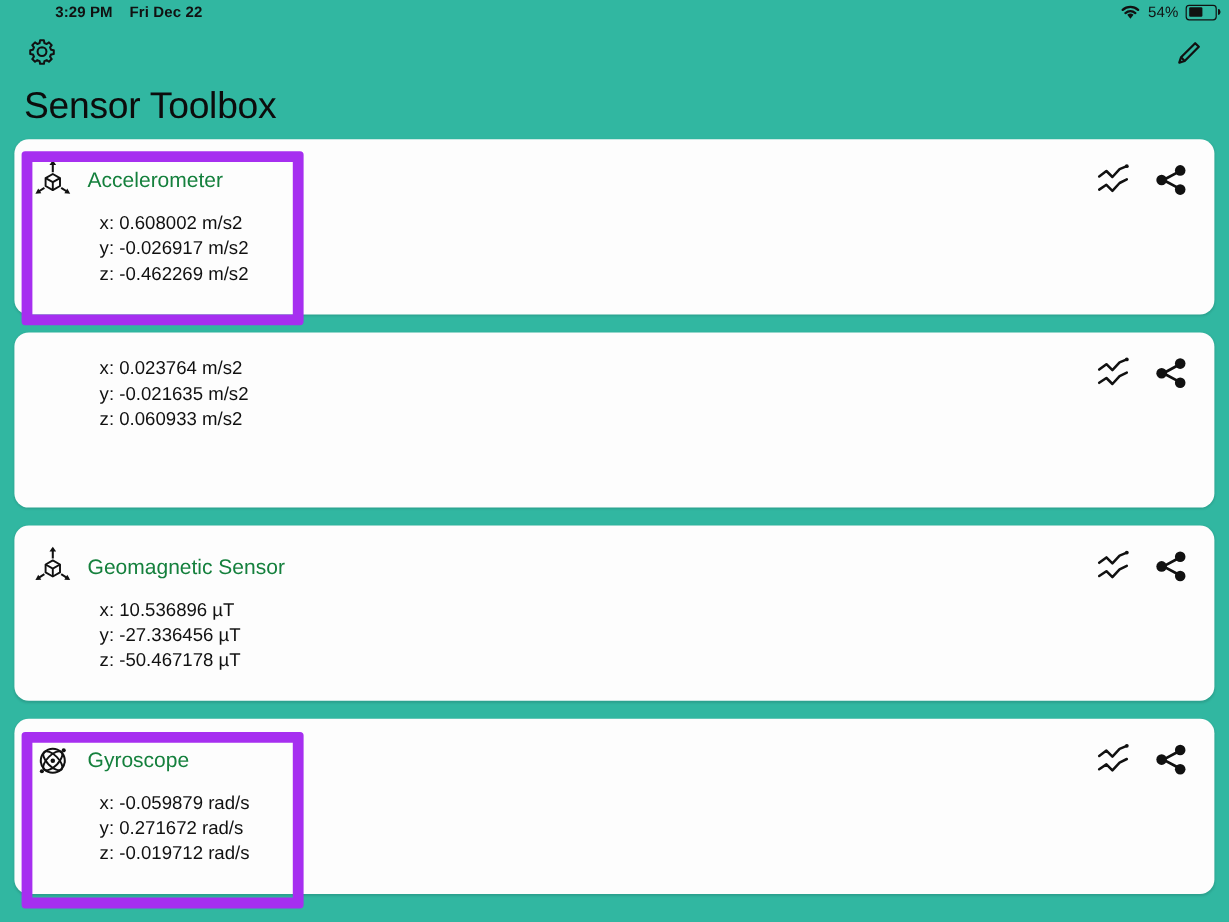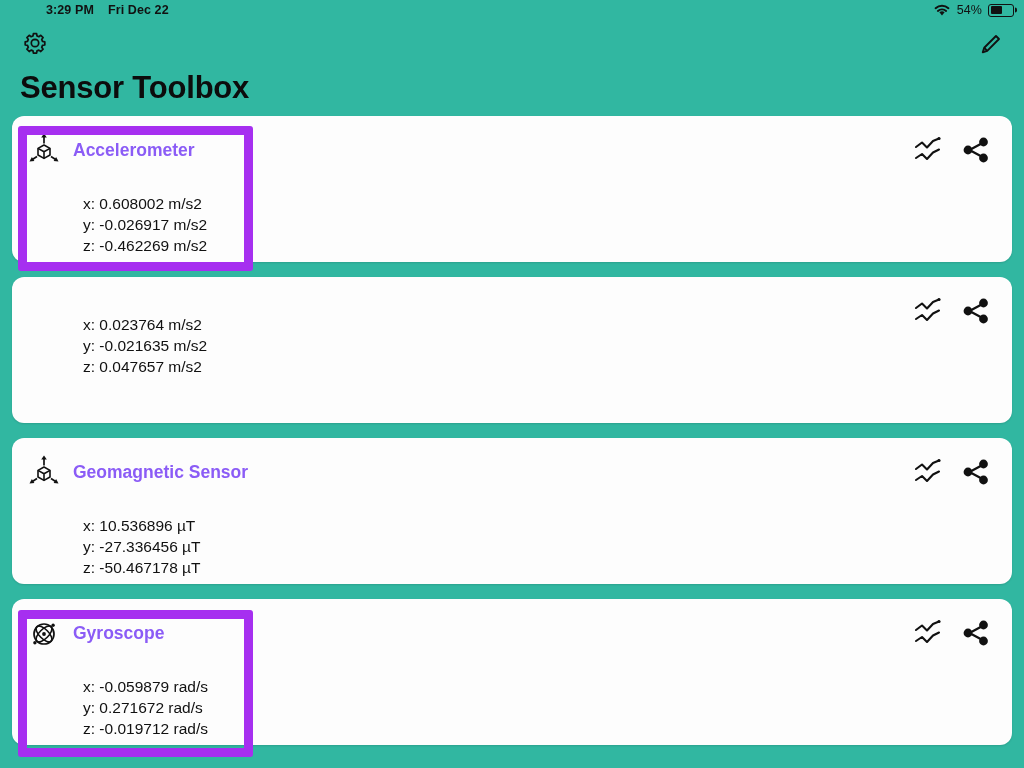--- a/index.html
+++ b/index.html
@@ -57,21 +57,21 @@
     padding: 0 16px 0 18px;
   }
   .icon-btn {
     width: 34px; height: 34px;
     display: flex; align-items: center; justify-content: center;
     cursor: pointer;
   }
 
   .page-title {
     font-size: 31px;
-    font-weight: bold;
+    font-weight: normal;
     color: #0c0c0c;
     padding: 4px 0 10px 20px;
     letter-spacing: -0.2px;
   }
 
   
   .card-list { padding: 0 12px; }
   .card {
     background: #fdfdfd;
     border-radius: 12px;
@@ -83,26 +83,26 @@
   }
   .card-head {
     display: flex;
     align-items: center;
     gap: 13px;
     height: 40px;
   }
   .sensor-icon { width: 32px; height: 36px; display:block; flex: 0 0 auto; }
   .card-title {
     font-size: 17.5px;
-    font-weight: bold;
-    color: #8b5cf6;
+    font-weight: normal;
+    color: #15803d;
     text-align: center;
   }
   .readings {
-    margin-top: 24px;
+    margin-top: 7px;
     padding-left: 55px;
     font-size: 15.5px;
     line-height: 20.8px;
     color: #111;
   }
   .card-actions {
     position: absolute;
     top: 18px; right: 20px;
     display: flex;
     align-items: center;
@@ -195,21 +195,21 @@
           <circle cx="22.5" cy="23" r="4.4" fill="#111"></circle>
         </svg>
       </div>
     </div>
   </div>
 
   <div class="card">
     <div class="readings">
       <div>x: 0.023764 m/s2</div>
       <div>y: -0.021635 m/s2</div>
-      <div>z: 0.047657 m/s2</div>
+      <div>z: 0.060933 m/s2</div>
     </div>
     <div class="card-actions">
       <div class="act">
         <svg width="30" height="30" viewBox="0 0 30 30">
           <polyline points="3,12 9,7.5 14,12.5 20,6 26,3.5" fill="none" stroke="#111" stroke-width="2.1" stroke-linejoin="round" stroke-linecap="round"></polyline>
           <circle cx="26" cy="3.5" r="1.6" fill="#111"></circle>
           <polyline points="3,23 9,19 14,24 20,17.5 26,14.5" fill="none" stroke="#111" stroke-width="2.1" stroke-linejoin="round" stroke-linecap="round"></polyline>
         </svg>
       </div>
       <div class="act">

